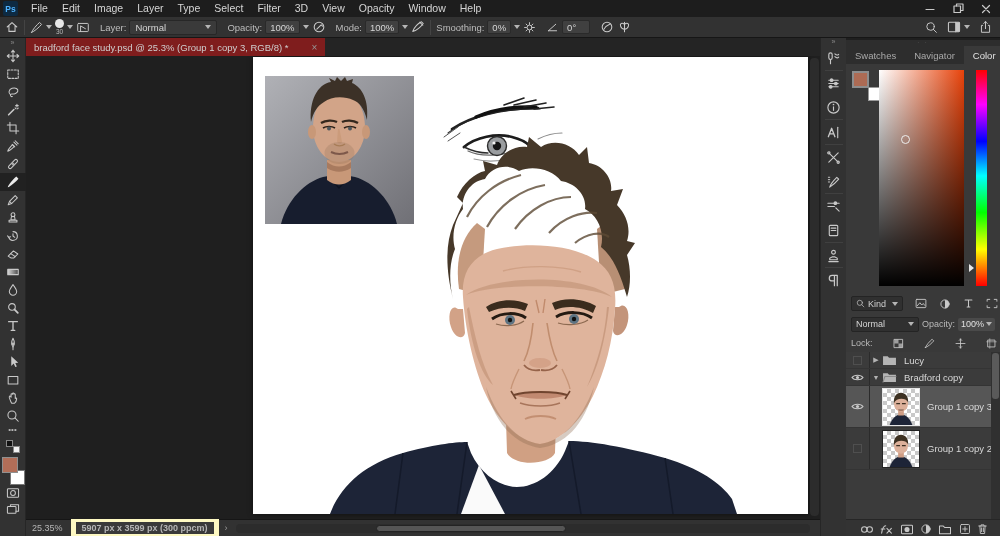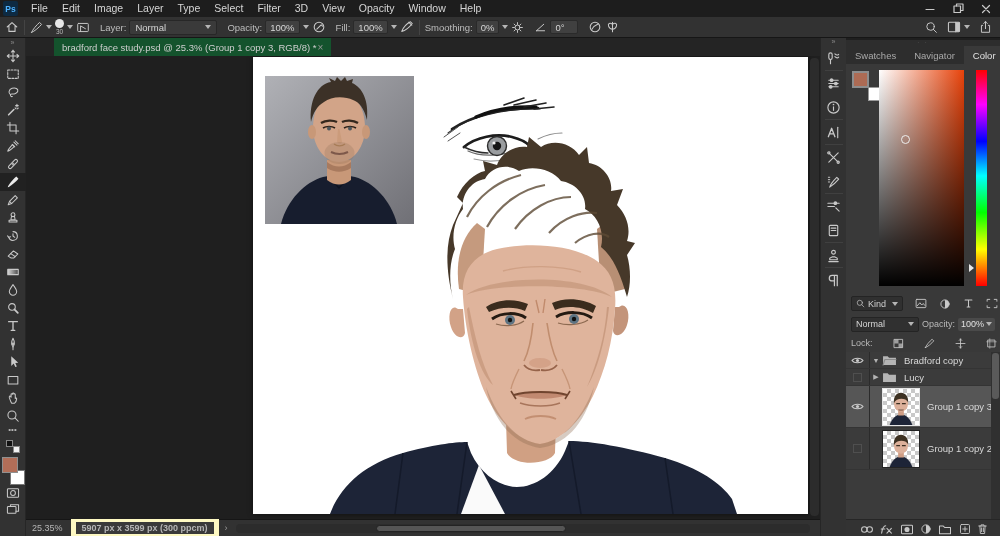--- a/index.html
+++ b/index.html
@@ -42,21 +42,21 @@
   #mini-fgbg .f { position:absolute; left:0; top:0; width:7px; height:7px; background:#111; border:1px solid #888; }
   #mini-fgbg .b { position:absolute; right:0; bottom:0; width:7px; height:7px; background:#f2f2f2; border:1px solid #888; }
   #big-swatch { position:relative; width:24px; height:28px; margin-top:4px; }
   #big-swatch .bg { position:absolute; right:0; bottom:0; width:15px; height:15px; background:#fff; border:1px solid #777; }
   #big-swatch .fg { position:absolute; left:1px; top:0; width:16px; height:16px; background:#b26e58; border:1px solid #8f8f8f; }
   .tool-misc { width:26px; height:16px; display:flex; align-items:center; justify-content:center; }
 
   
   #docarea { position:absolute; left:26px; top:38px; width:794px; height:498px; }
   #tabbar { height:18px; background:#242424; display:flex; align-items:stretch; }
-  #doc-tab { background:#14532d; color:#cfcfcf; font-size:9.5px; display:flex; align-items:center; gap:1px; padding:0 8px;margin-left:28px; }
+  #doc-tab { background:#7f1d1d; color:#cfcfcf; font-size:9.5px; display:flex; align-items:center; gap:23px; padding:0 8px; }
   #doc-tab .x { color:#979797; font-size:10px; }
   #canvas { position:relative; height:463px; background:#1f1f1f; overflow:hidden; }
   #page { position:absolute; left:227px; top:1px; width:555px; height:457px; background:#ffffff; box-shadow:0 0 5px rgba(0,0,0,.6); }
   #page svg { display:block; width:555px; height:457px; }
   #vscroll { position:absolute; right:1px; top:2px; width:9px; height:458px; background:#2c2c2c; border-radius:4px; }
   #statusrow { height:17px; background:#323232; border-top:1px solid #161616; display:flex; align-items:center;
                font-size:9px; color:#b5b5b5; }
   #status-zoom { padding:0 8px 0 6px; }
   #status-info { background:#3a3a3a; border:5px solid #fef9c3; padding:1px 6px; border-radius:1px; color:#b5b5b5;font-weight:bold; }
   #status-chev { padding:0 6px; color:#9a9a9a; }
@@ -204,21 +204,21 @@
       </span>
     <span class="caret"></span>
     <span>
         <svg class="ic" width="14" height="14" viewBox="0 0 16 16">
           <circle cx="8" cy="8" r="5.5"></circle>
           <path d="M5.5 10.5L10.5 5.5L12 7"></path>
         </svg>
       </span>
   </div>
   <div class="ogrp">
-    <span>Fill:</span>
+    <span>Mode:</span>
     <span class="ofield">
         <span>100%</span>
       </span>
     <span class="caret"></span>
     <span>
         <svg class="ic" width="14" height="14" viewBox="0 0 16 16">
           <path d="M2 13C4 8 8 4 12 2L14 4C11 8 7 12 2 13Z"></path>
           <path d="M10 2.5L13.5 6"></path>
         </svg>
       </span>
@@ -727,42 +727,42 @@
     <span>Fill:</span>
     <span class="chip">
         <span>100%</span>
       </span>
   </div>
 
   <div id="layers-list">
 
     <div class="lrow grp">
       <div class="eyecell">
+          <span class="off"></span>
+        </div>
+      <span class="grp-arrow">▶</span>
+      <svg class="ic" width="15" height="12" viewBox="0 0 16 13">
+          <path d="M1 2.5H6L7.5 4H15V12H1Z" fill="#b5b5b5" stroke="none"></path>
+        </svg>
+      <span class="lname">Lucy</span>
+    </div>
+
+    <div class="lrow grp">
+      <div class="eyecell">
           <svg class="ic" width="13" height="9" viewBox="0 0 13 9">
             <path d="M1 4.5C3 1.5 10 1.5 12 4.5C10 7.5 3 7.5 1 4.5Z"></path>
             <circle cx="6.5" cy="4.5" r="1.6" fill="#c9c9c9" stroke="none"></circle>
           </svg>
         </div>
       <span class="grp-arrow">▼</span>
       <svg class="ic" width="15" height="12" viewBox="0 0 16 13">
           <path d="M1 2.5H6L7.5 4H15V12H1Z" fill="#b5b5b5" stroke="none"></path>
           <path d="M1 12L3 6H15" stroke="#8a8a8a"></path>
         </svg>
       <span class="lname">Bradford copy</span>
-    </div>
-
-    <div class="lrow grp">
-      <div class="eyecell">
-          <span class="off"></span>
-        </div>
-      <span class="grp-arrow">▶</span>
-      <svg class="ic" width="15" height="12" viewBox="0 0 16 13">
-          <path d="M1 2.5H6L7.5 4H15V12H1Z" fill="#b5b5b5" stroke="none"></path>
-        </svg>
-      <span class="lname">Lucy</span>
     </div>
 
 
     <div class="lrow lyr sel">
       <div class="eyecell">
           <svg class="ic" width="13" height="9" viewBox="0 0 13 9">
             <path d="M1 4.5C3 1.5 10 1.5 12 4.5C10 7.5 3 7.5 1 4.5Z"></path>
             <circle cx="6.5" cy="4.5" r="1.6" fill="#c9c9c9" stroke="none"></circle>
           </svg>
         </div>

